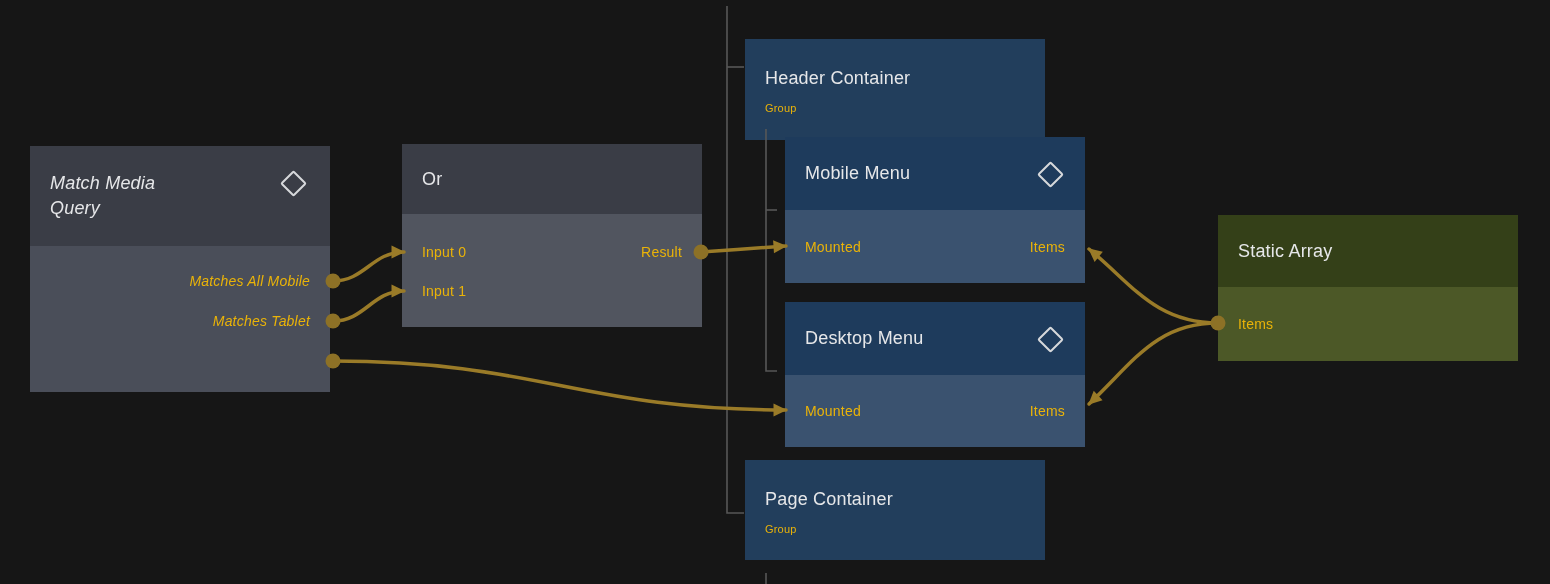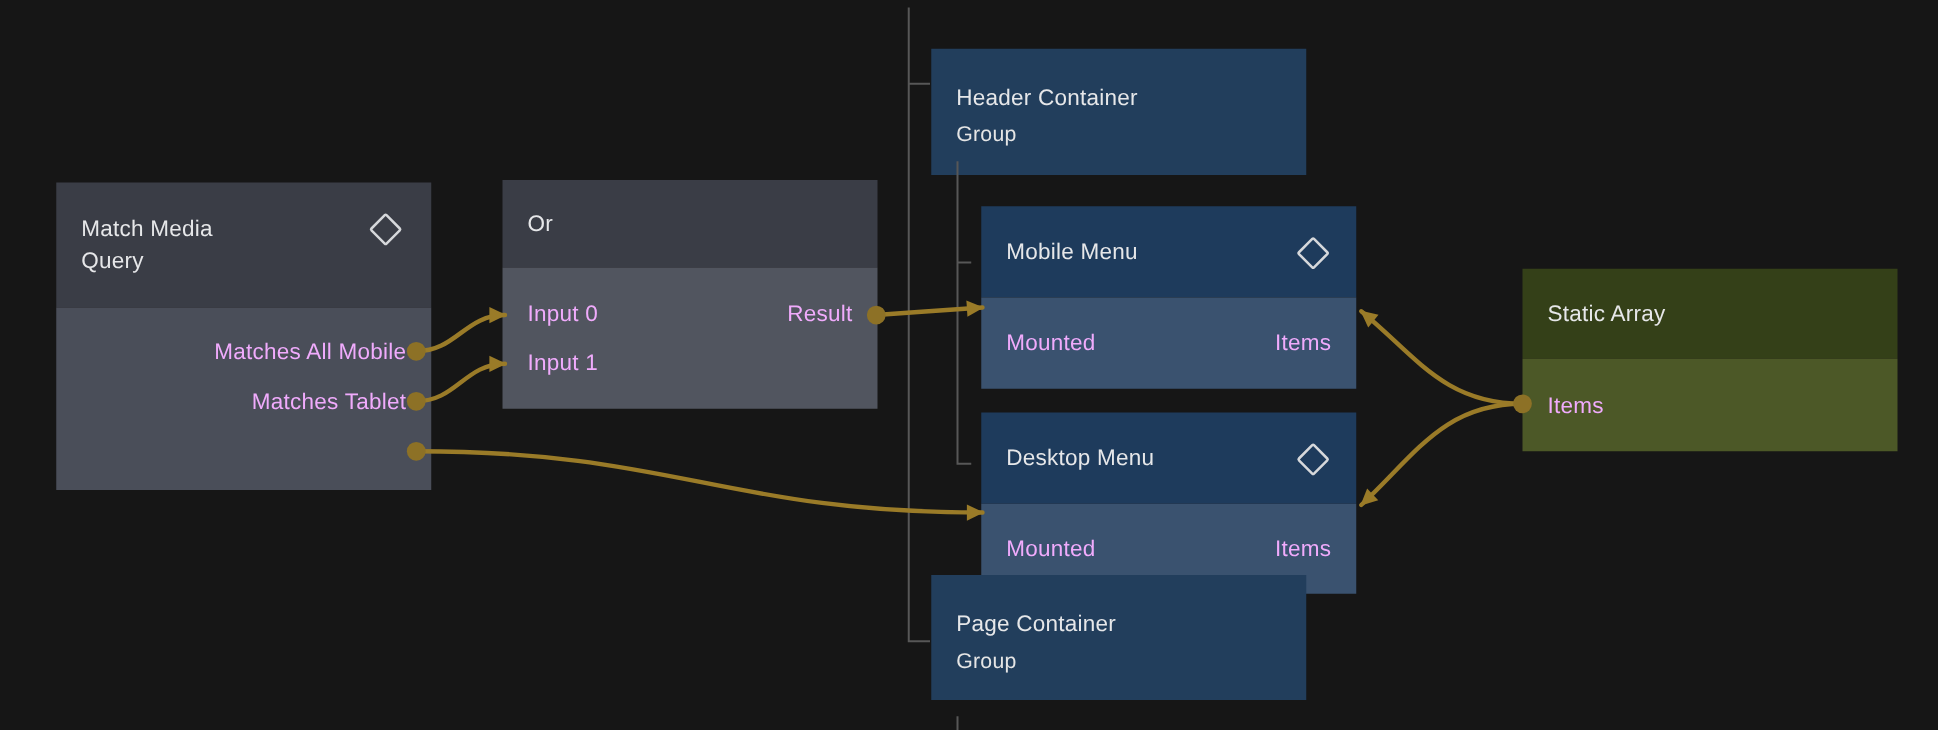--- a/index.html
+++ b/index.html
@@ -5,53 +5,53 @@
   html,body{margin:0;padding:0;background:#161616;}
   #canvas{
     position:relative;width:1550px;height:584px;overflow:hidden;
     background:#161616;font-family:"Liberation Sans",sans-serif;
     -webkit-font-smoothing:antialiased;
   }
   .node{position:absolute;}
   .hd{position:relative;display:flex;align-items:center;padding:0 20px;box-sizing:border-box;}
   .bd{position:relative;box-sizing:border-box;}
   .title{font-size:18px;color:#e6e7e9;letter-spacing:.2px;}
-  .subtitle{font-size:17px;color:#e5e5e5;letter-spacing:.2px;}
-  .plabel{font-size:18px;color:#f0abfc;letter-spacing:.2px;}
+  .subtitle{font-size:11px;color:#eab308;letter-spacing:.2px;}
+  .plabel{font-size:14px;color:#eab308;letter-spacing:.2px;}
   .row{display:flex;align-items:center;box-sizing:border-box;padding:0 20px;}
   .row.right{justify-content:flex-end;text-align:center;}
   .row.between{justify-content:space-between;}
   .diamond{
     position:absolute;width:15px;height:15px;border:2px solid #d6d8db;
     border-radius:2px;transform:rotate(45deg);
   }
 
   
-  #n-mmq{left:45px;top:146px;width:300px;}
+  #n-mmq{left:30px;top:146px;width:300px;font-style:italic;}
   #n-mmq .hd{height:100px;background:#3a3d46;align-items:flex-start;}
   #n-mmq .title{padding-top:25px;line-height:25px;max-width:150px;}
   #n-mmq .diamond{right:27px;top:28px;}
   #n-mmq .bd{height:146px;background:#4a4e59;padding-top:15px;}
   #n-mmq .row{height:40px;}
 
   
   #n-or{left:402px;top:144px;width:300px;}
   #n-or .hd{height:70px;background:#3a3d46;}
   #n-or .bd{height:113px;background:#51555f;padding-top:18px;}
   #n-or .row{height:39px;}
 
   
   .group-node{width:300px;background:#223e5c;box-sizing:border-box;padding:24px 20px 0 20px;margin-top:22px;}
   #n-header{left:745px;top:17px;height:101px;}
   #n-page{left:745px;top:438px;height:100px;}
   .group-node .title{line-height:30px;}
   .group-node .subtitle{line-height:30px;}
 
   
-  .menu-node{width:300px;margin-top:28px;}
+  .menu-node{width:300px;}
   .menu-node .hd{height:73px;background:#1e3b5c;}
   .menu-node .diamond{right:25px;top:28px;}
   .menu-node .bd{height:73px;background:#3a526f;display:flex;align-items:center;}
   .menu-node .bd .row{width:100%;}
   #n-mobile{left:785px;top:137px;}
   #n-desktop{left:785px;top:302px;}
   #n-desktop .bd{height:72px;}
 
   
   #n-static{left:1218px;top:215px;width:300px;}

